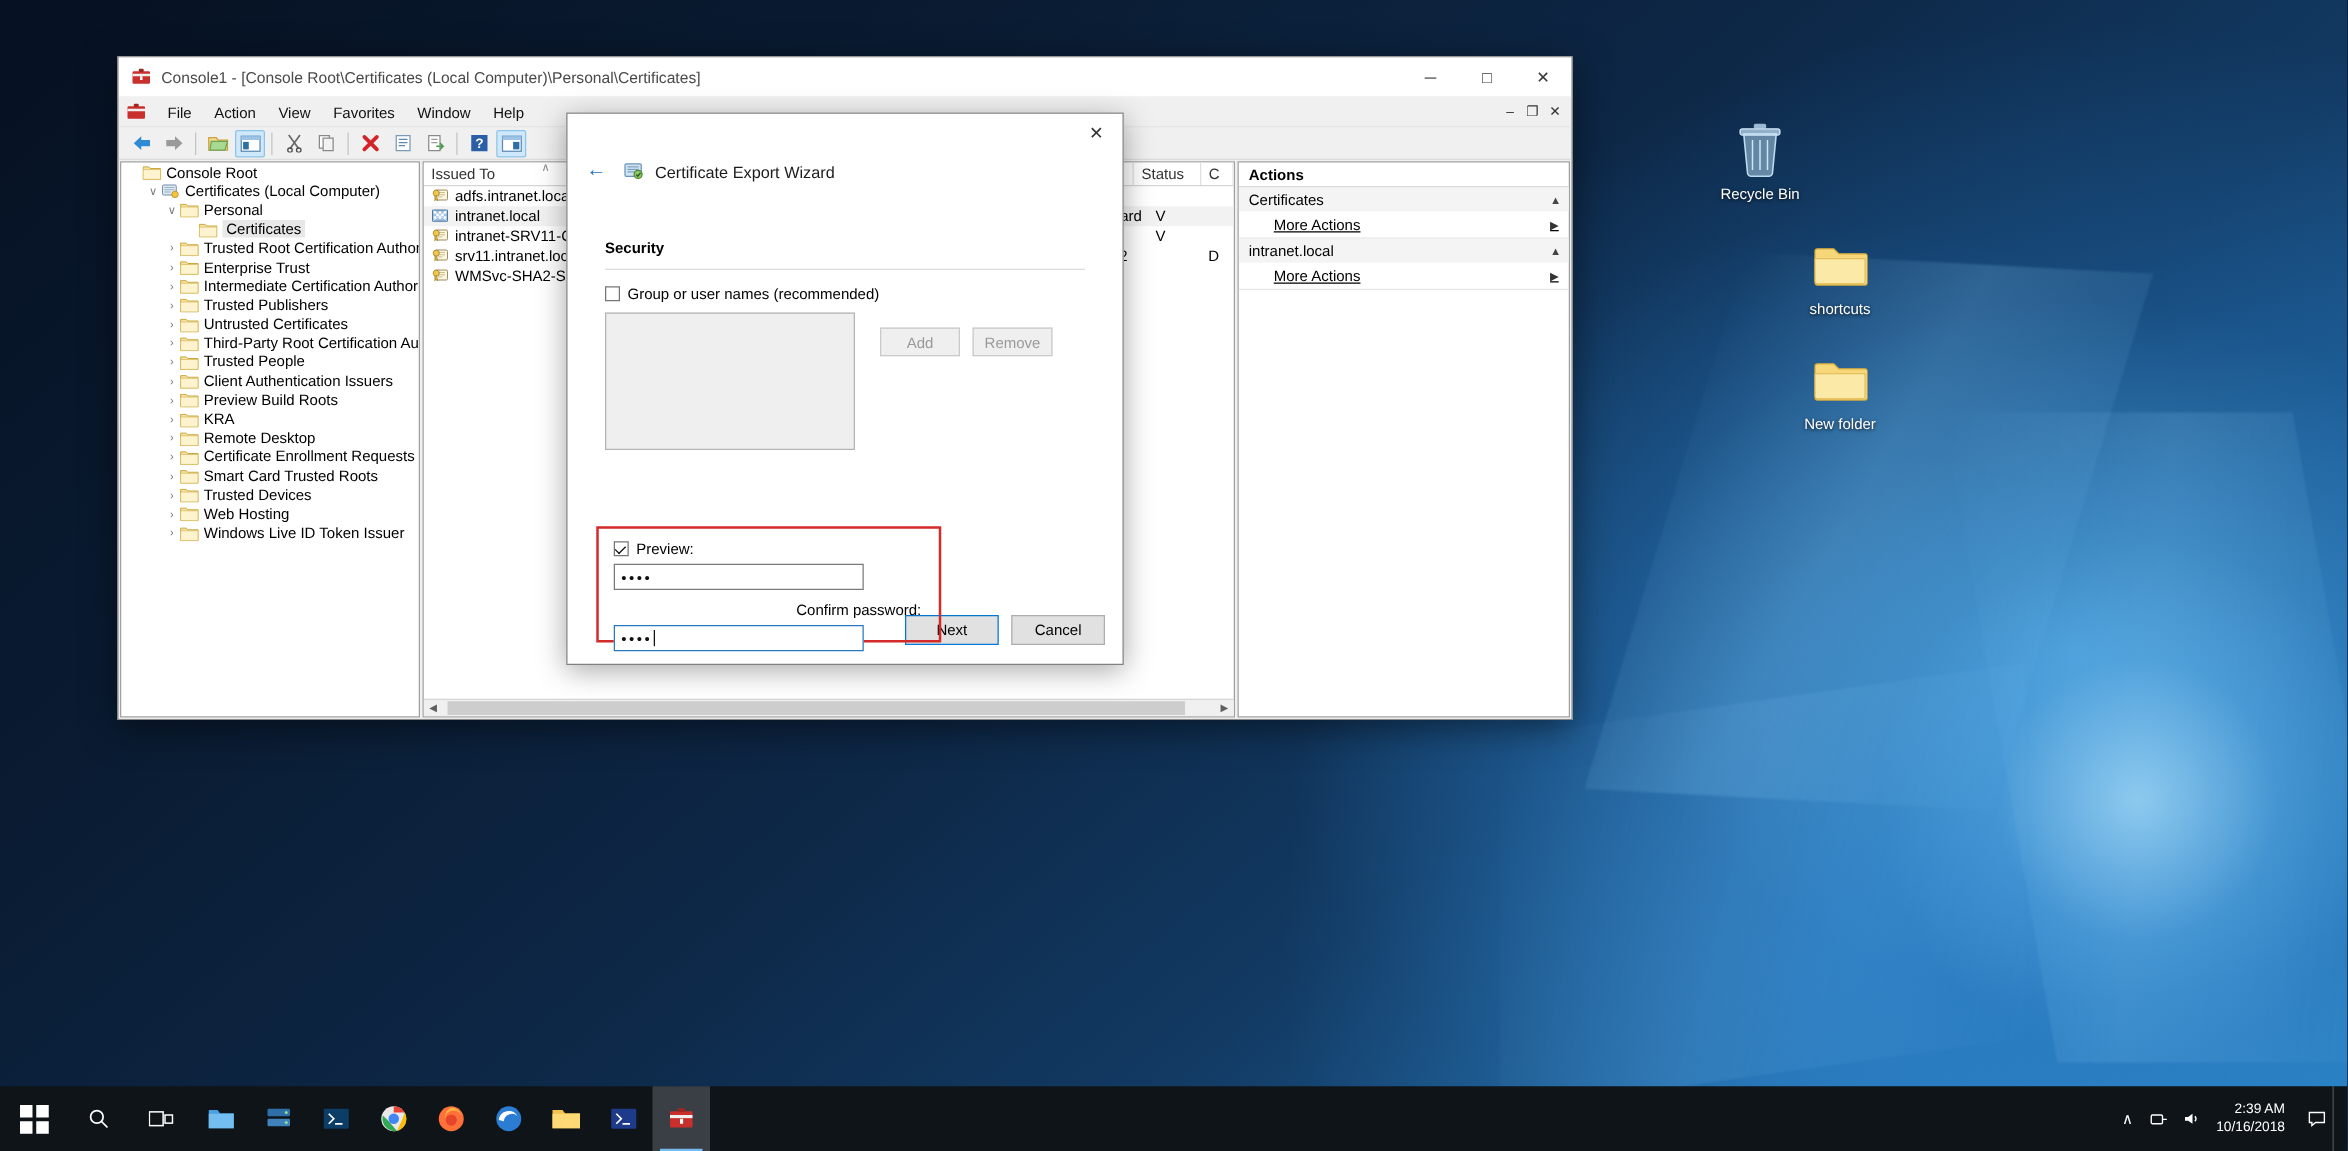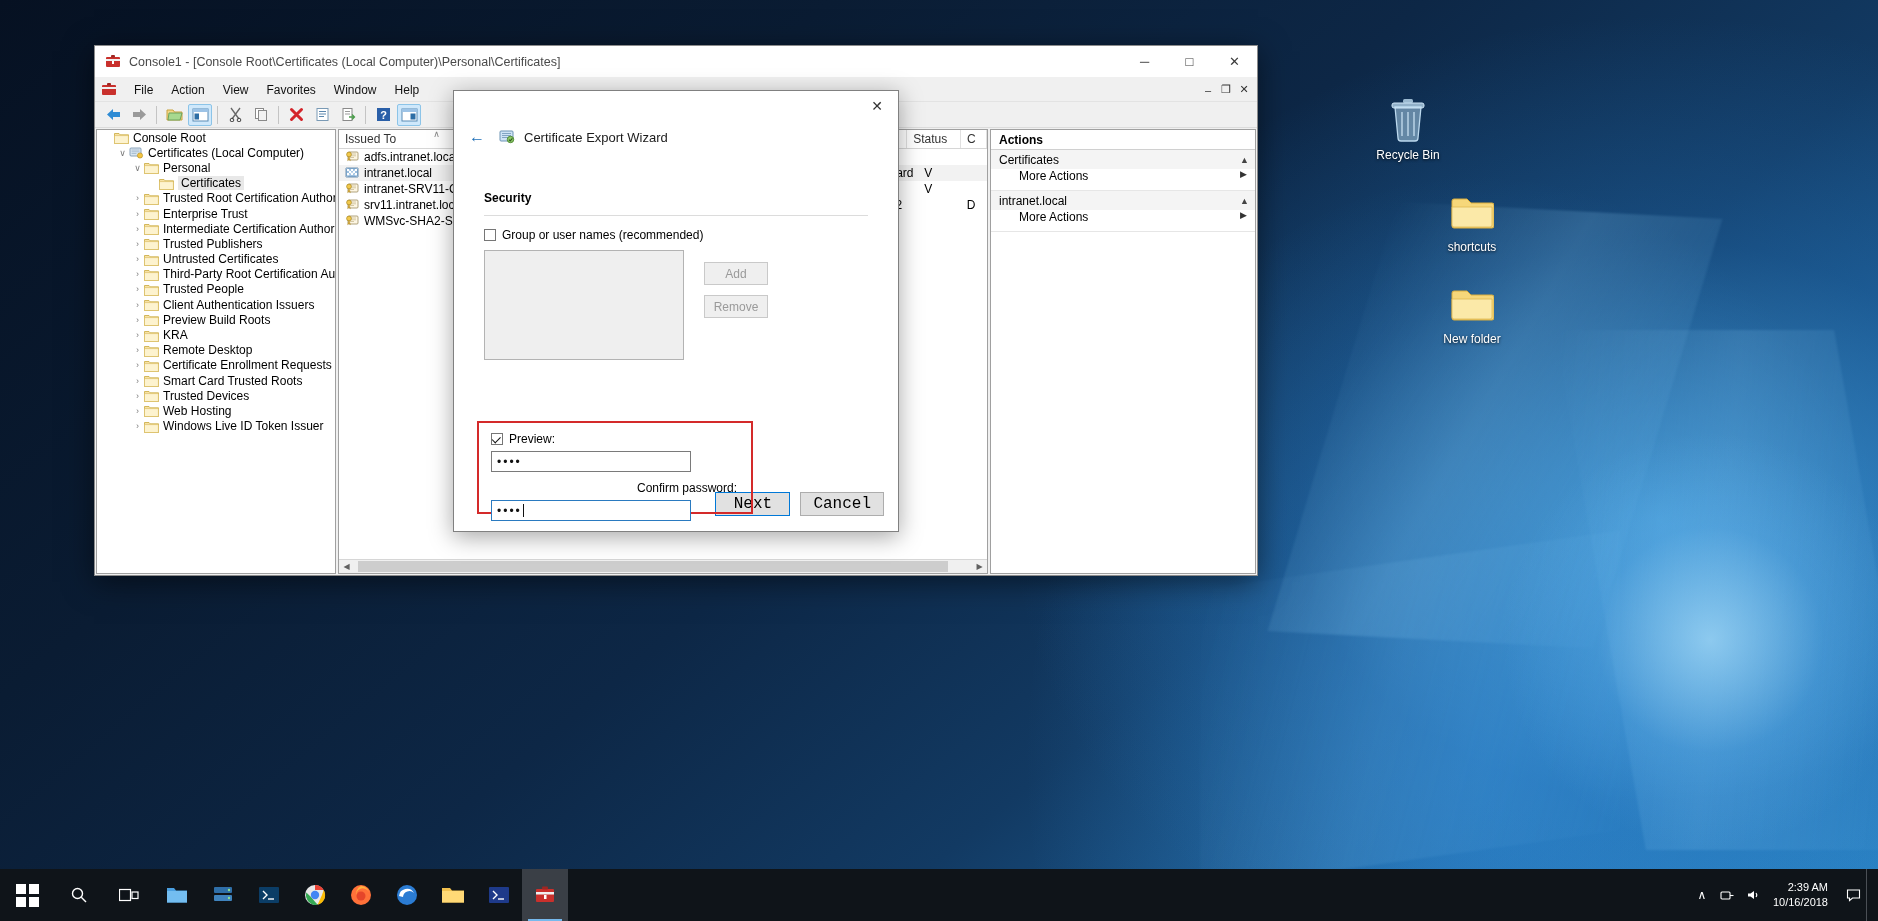--- a/index.html
+++ b/index.html
@@ -120,21 +120,21 @@
   
   #actions-pane {
     width:266px; background:#fff; border:1px solid #a0a0a0; margin-left:2px;
     font-size:12px; overflow:hidden;
   }
   #actions-title { height:20px; display:flex; align-items:center; padding-left:8px; font-weight:bold; color:#000; border-bottom:1px solid #d0d0d0; }
   .act-group { border-bottom:1px solid #e6e6e6; }
   .act-group-head { height:19px; display:flex; align-items:center; padding:0 6px 0 8px; background:#f4f4f4; }
   .act-group-head .gname { flex:1; color:#000; }
   .act-group-head .gcar { color:#444; font-size:9px; }
-  .act-item { height:21px; display:flex; align-items:flex-start; padding-left:28px; }
+  .act-item { height:21px; display:flex; align-items:center; padding-left:28px;text-decoration:underline; }
   .act-item .aname { flex:1; }
   .act-item .acar { margin-right:8px; color:#333; font-size:9px; }
 
   
   #wizard {
     position:absolute; left:453px; top:90px; width:446px; height:442px;
     background:#fff; border:1px solid #808080; box-shadow:0 5px 22px rgba(0,0,0,.35);
     display:flex; flex-direction:column;
   }
   #wiz-titlebar { height:30px; display:flex; align-items:flex-start; justify-content:flex-end; }
@@ -163,21 +163,21 @@
   }
   .cbox.checked::after {
     content:""; width:7px; height:4px; border-left:1.6px solid #111; border-bottom:1.6px solid #111;
     transform:rotate(-45deg) translate(0px,-1px);
   }
 
   #group-area { display:flex; margin-top:8px; }
   #group-list {
     width:200px; height:110px; background:#efefef; border:1px solid #b3b3b3;
   }
-  #group-btns { margin-left:20px; display:flex; flex-direction:column; gap:10px; padding-top:12px; }
+  #group-btns { margin-left:20px; display:flex; flex-direction:row; gap:10px; padding-top:12px; }
   .gbtn {
     width:64px; height:23px; background:#efefef; border:1px solid #c9c9c9;
     color:#9a9a9a; font-size:12px; display:flex; align-items:center; justify-content:center;
   }
 
   #pwd-box {
     position:absolute; left:23px; top:268px; width:276px; height:93px;
     border:2px solid #d42a2a; padding:9px 14px 0 12px;
   }
   #pwd-field, #confirm-field {
@@ -189,23 +189,23 @@
   #confirm-field .caret {
     width:1px; height:13px; background:#111; margin-left:1px;
   }
   #confirm-label { font-size:12px; color:#000; margin-top:9px;text-align:right; }
 
   #wiz-footer {
     height:54px; display:flex; align-items:center; justify-content:flex-end;
     gap:10px; padding-right:14px;
   }
   .wbtn {
-    min-width:75px; height:24px; padding:0 12px; font-size:16px;
+    min-width:75px; height:24px; padding:0 12px; font-size:12px;
     background:#e1e1e1; border:1px solid #adadad; color:#000;
-    display:flex; align-items:center; justify-content:center;font-family:Liberation Mono, monospace;
+    display:flex; align-items:center; justify-content:center;
   }
   .wbtn.primary { background:#e1e1e1; border:1px solid #0078d7; }
 
   
   #taskbar {
     position:absolute; left:0; bottom:0; width:1878px; height:52px;
     background:#0f1419; display:flex; align-items:center;
   }
   #start-btn { width:54px; height:52px; display:flex; align-items:center; justify-content:center; }
   .tb-sq { width:10px; height:10px; background:#fff; }

